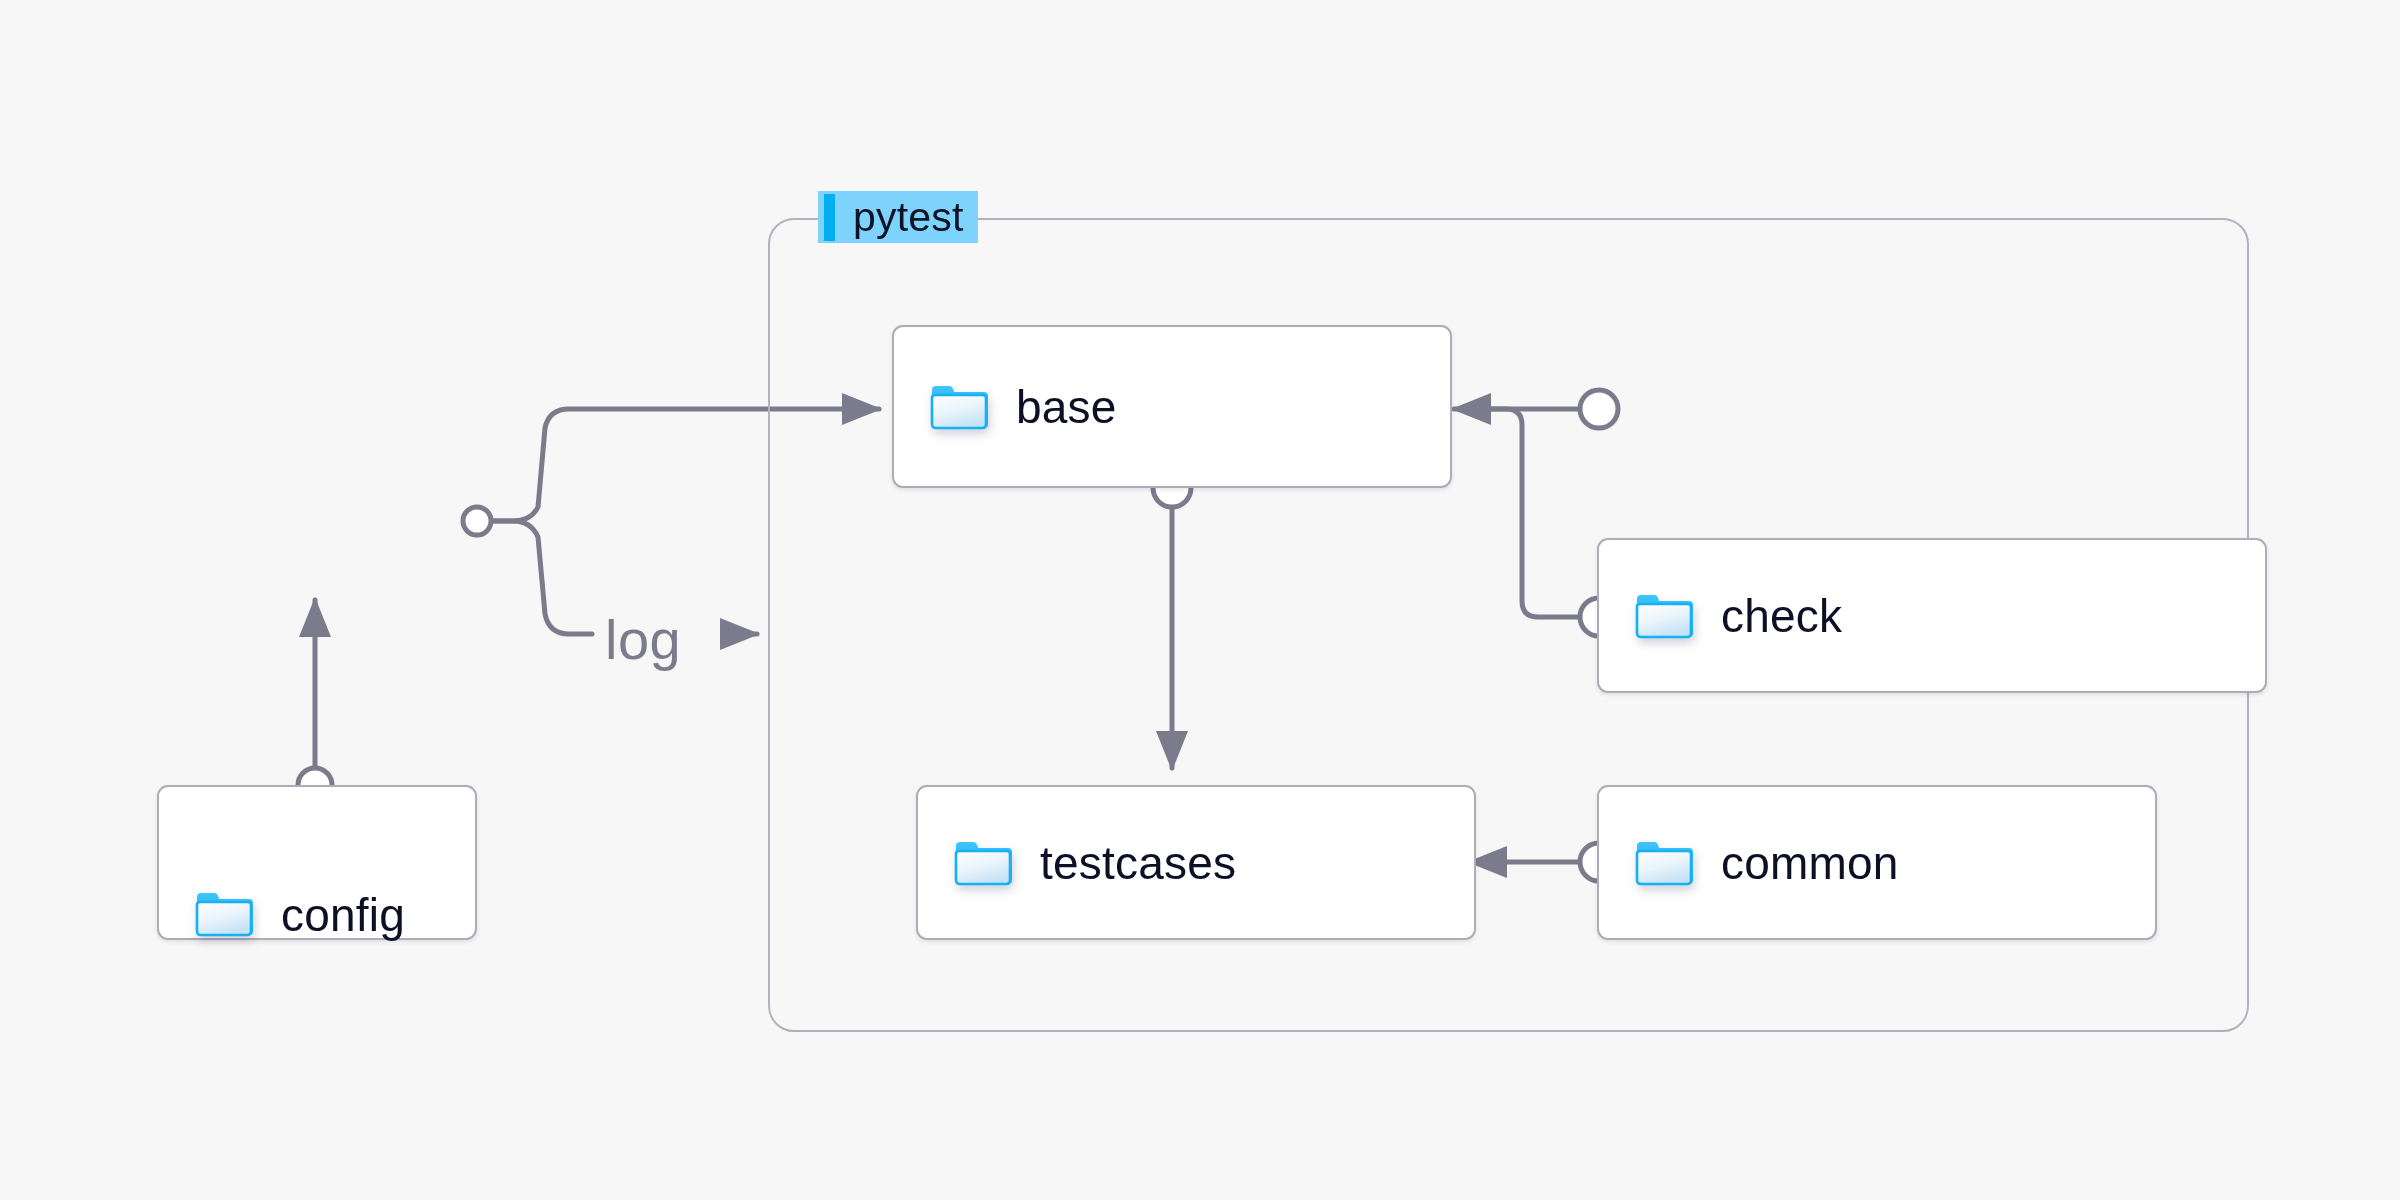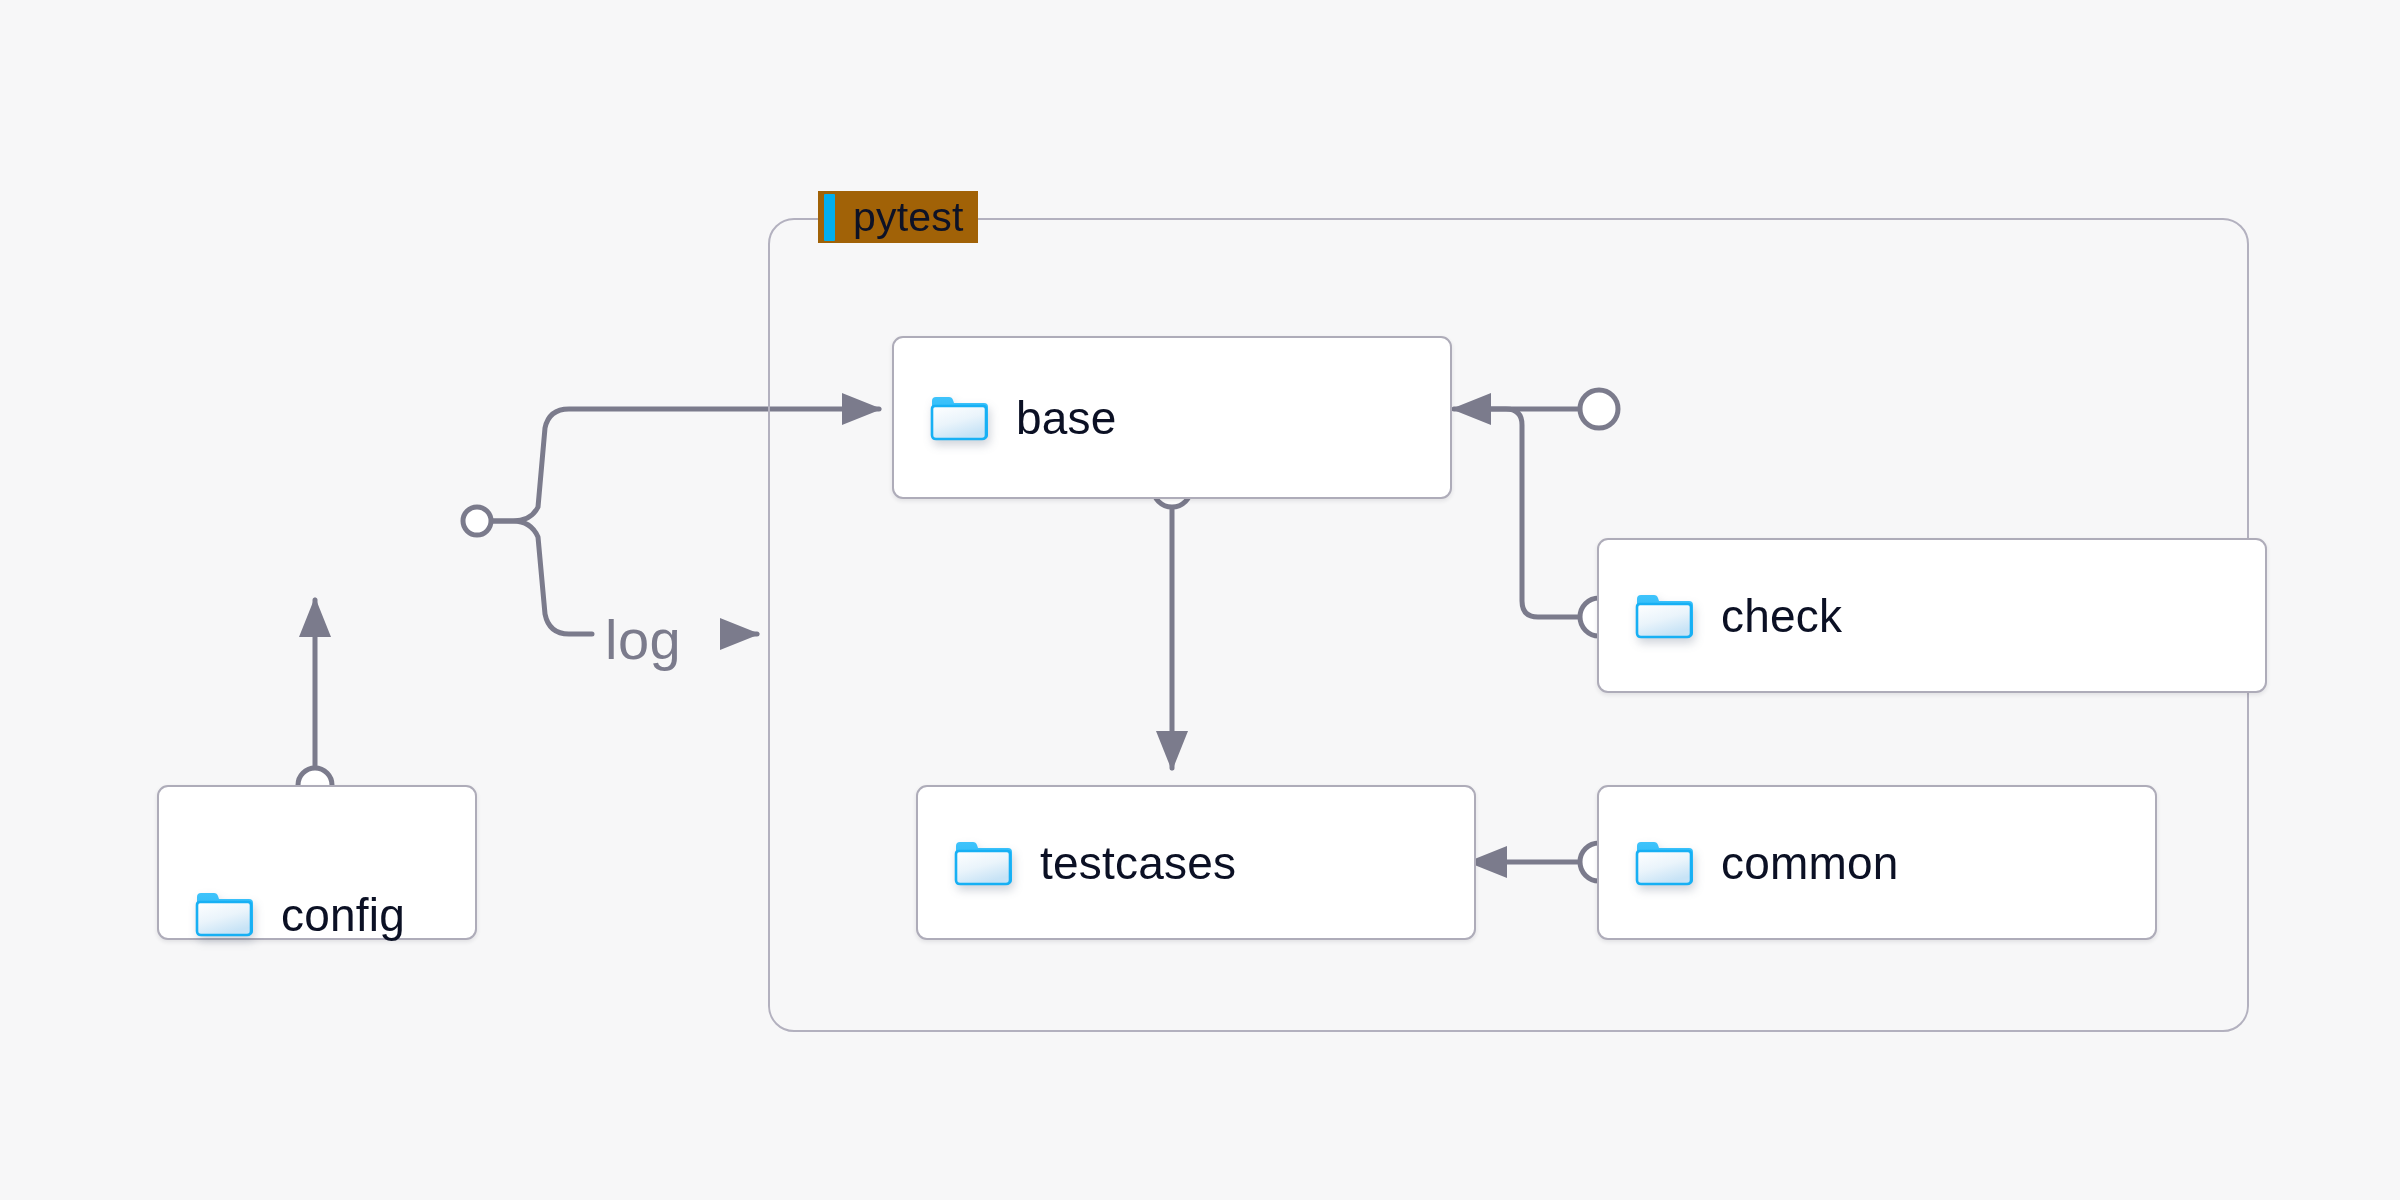--- a/index.html
+++ b/index.html
@@ -45,21 +45,21 @@
     border: 2px solid #b3b1bf;
     border-radius: 26px;
     background: transparent;
     box-sizing: border-box;
   }
   .group-label-wrap {
     position: absolute;
     display: flex;
     align-items: center;
     gap: 18px;
-    background: #a16207;
+    background: #7dd3fc;
     padding: 0 14px 0 6px;
     height: 52px;
   }
   .group-accent-bar {
     width: 11px;
     height: 47px;
     background: #00aeef;
     border-radius: 1px;
     flex: 0 0 auto;
   }
@@ -163,21 +163,21 @@
 
 
   <div class="node" style="left:157px; top:785px; width:320px; height:155px;align-items:flex-end;">
     <svg class="folder-icon" viewBox="0 0 58 48">
       <path d="M2 7 q0-4 4-4 h13 q3 0 4 3 l1 3 h30 q4 0 4 4 v28 q0 4-4 4 H6 q-4 0-4-4 z" fill="url(#folderTab)"></path>
       <path d="M2 15 q0-3 3-3 h48 q3 0 3 3 v26 q0 4-4 4 H6 q-4 0-4-4 z" fill="url(#folderBody)" stroke="#17b0f4" stroke-width="2.6"></path>
     </svg>
     <span class="node-label">config</span>
   </div>
 
-  <div class="node" style="left:892px; top:336px; width:560px; height:163px;">
+  <div class="node" style="left:892px; top:325px; width:560px; height:163px;">
     <svg class="folder-icon" viewBox="0 0 58 48">
       <path d="M2 7 q0-4 4-4 h13 q3 0 4 3 l1 3 h30 q4 0 4 4 v28 q0 4-4 4 H6 q-4 0-4-4 z" fill="url(#folderTab)"></path>
       <path d="M2 15 q0-3 3-3 h48 q3 0 3 3 v26 q0 4-4 4 H6 q-4 0-4-4 z" fill="url(#folderBody)" stroke="#17b0f4" stroke-width="2.6"></path>
     </svg>
     <span class="node-label">base</span>
   </div>
 
   <div class="node" style="left:892px; top:785px; width:560px; height:155px;margin-left:24px;">
     <svg class="folder-icon" viewBox="0 0 58 48">
       <path d="M2 7 q0-4 4-4 h13 q3 0 4 3 l1 3 h30 q4 0 4 4 v28 q0 4-4 4 H6 q-4 0-4-4 z" fill="url(#folderTab)"></path>

